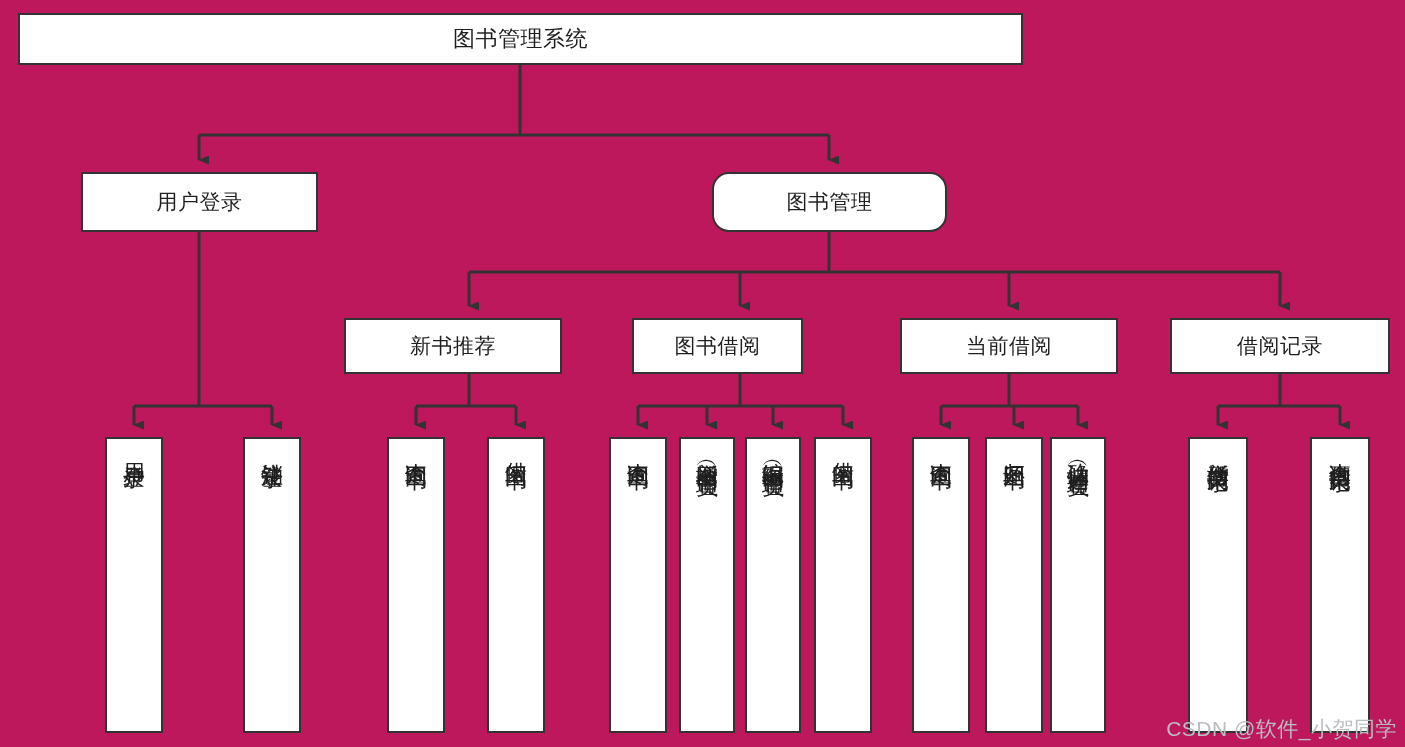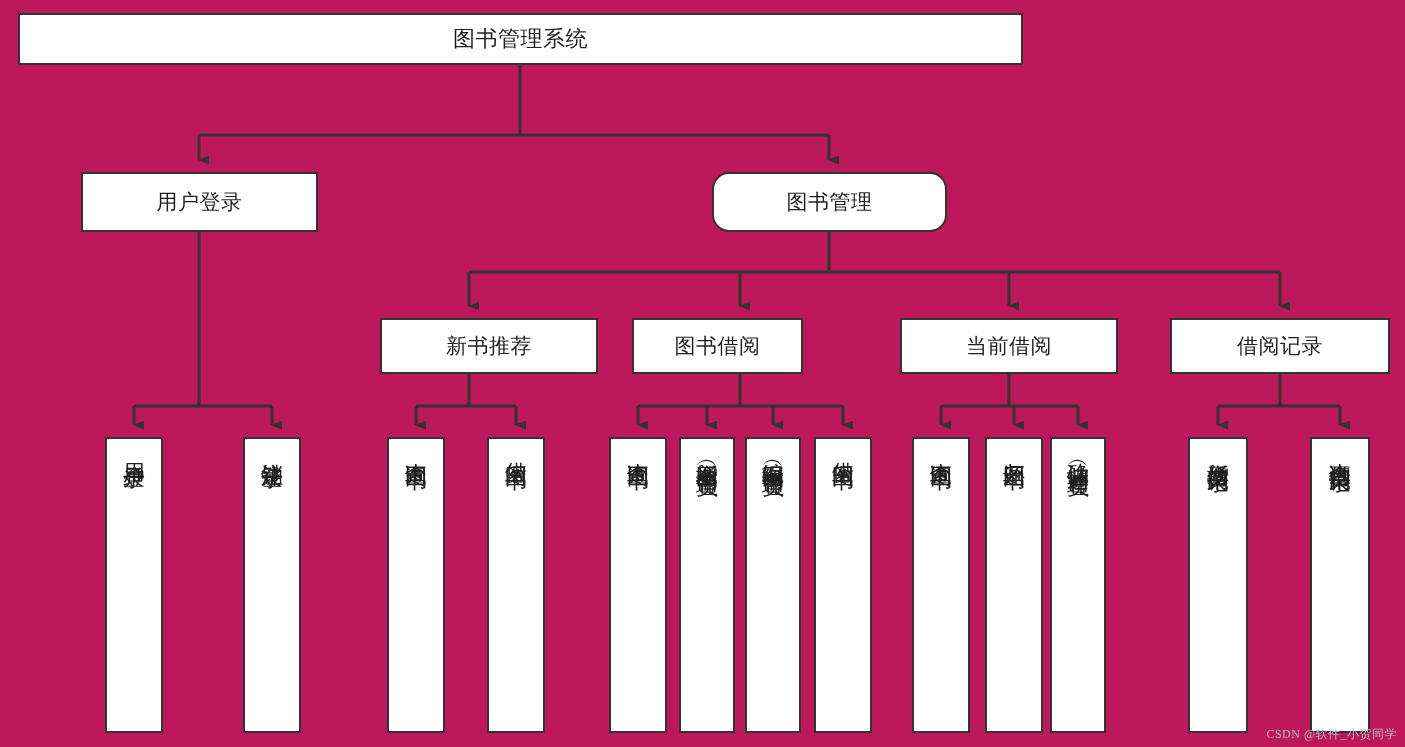--- a/index.html
+++ b/index.html
@@ -61,25 +61,25 @@
     writing-mode: vertical-rl;
     text-orientation: upright;
     font-size: 22px;
     line-height: 1.0;
     letter-spacing: 2px;
   }
   #watermark {
     position: absolute;
     right: 8px;
     bottom: 4px;
-    font-size: 12px;
+    font-size: 21px;
     color: #b9bcc0;
     white-space: nowrap;
     letter-spacing: 0.5px;
-    font-family: Liberation Serif, serif;
+    font-family: Liberation Sans, sans-serif;
   }
 </style>
 </head>
 <body>
 
 <div id="diagram-canvas">
 
   <svg id="edge-layer" viewBox="0 0 1405 747" width="1405" height="747" xmlns="http://www.w3.org/2000/svg">
     <defs>
       <marker id="arrowhead" markerWidth="9" markerHeight="11" refX="4.5" refY="10" orient="auto" markerUnits="userSpaceOnUse">
@@ -127,21 +127,21 @@
     <span class="node-label">图书管理系统</span>
   </div>
 
   <div class="node horiz" style="left: 81px; top: 172px; width: 237px; height: 60px;">
     <span class="node-label">用户登录</span>
   </div>
   <div class="node horiz" style="left: 712px; top: 172px; width: 235px; height: 60px; border-radius: 17px;">
     <span class="node-label">图书管理</span>
   </div>
 
-  <div class="node horiz" style="left: 380px; top: 318px; width: 218px; height: 56px;">
+  <div class="node horiz" style="left: 344px; top: 318px; width: 218px; height: 56px;">
     <span class="node-label">新书推荐</span>
   </div>
   <div class="node horiz" style="left: 632px; top: 318px; width: 171px; height: 56px;">
     <span class="node-label">图书借阅</span>
   </div>
   <div class="node horiz" style="left: 1170px; top: 318px; width: 220px; height: 56px;">
     <span class="node-label">借阅记录</span>
   </div>
   <div class="node horiz" style="left: 900px; top: 318px; width: 218px; height: 56px;">
     <span class="node-label">当前借阅</span>

